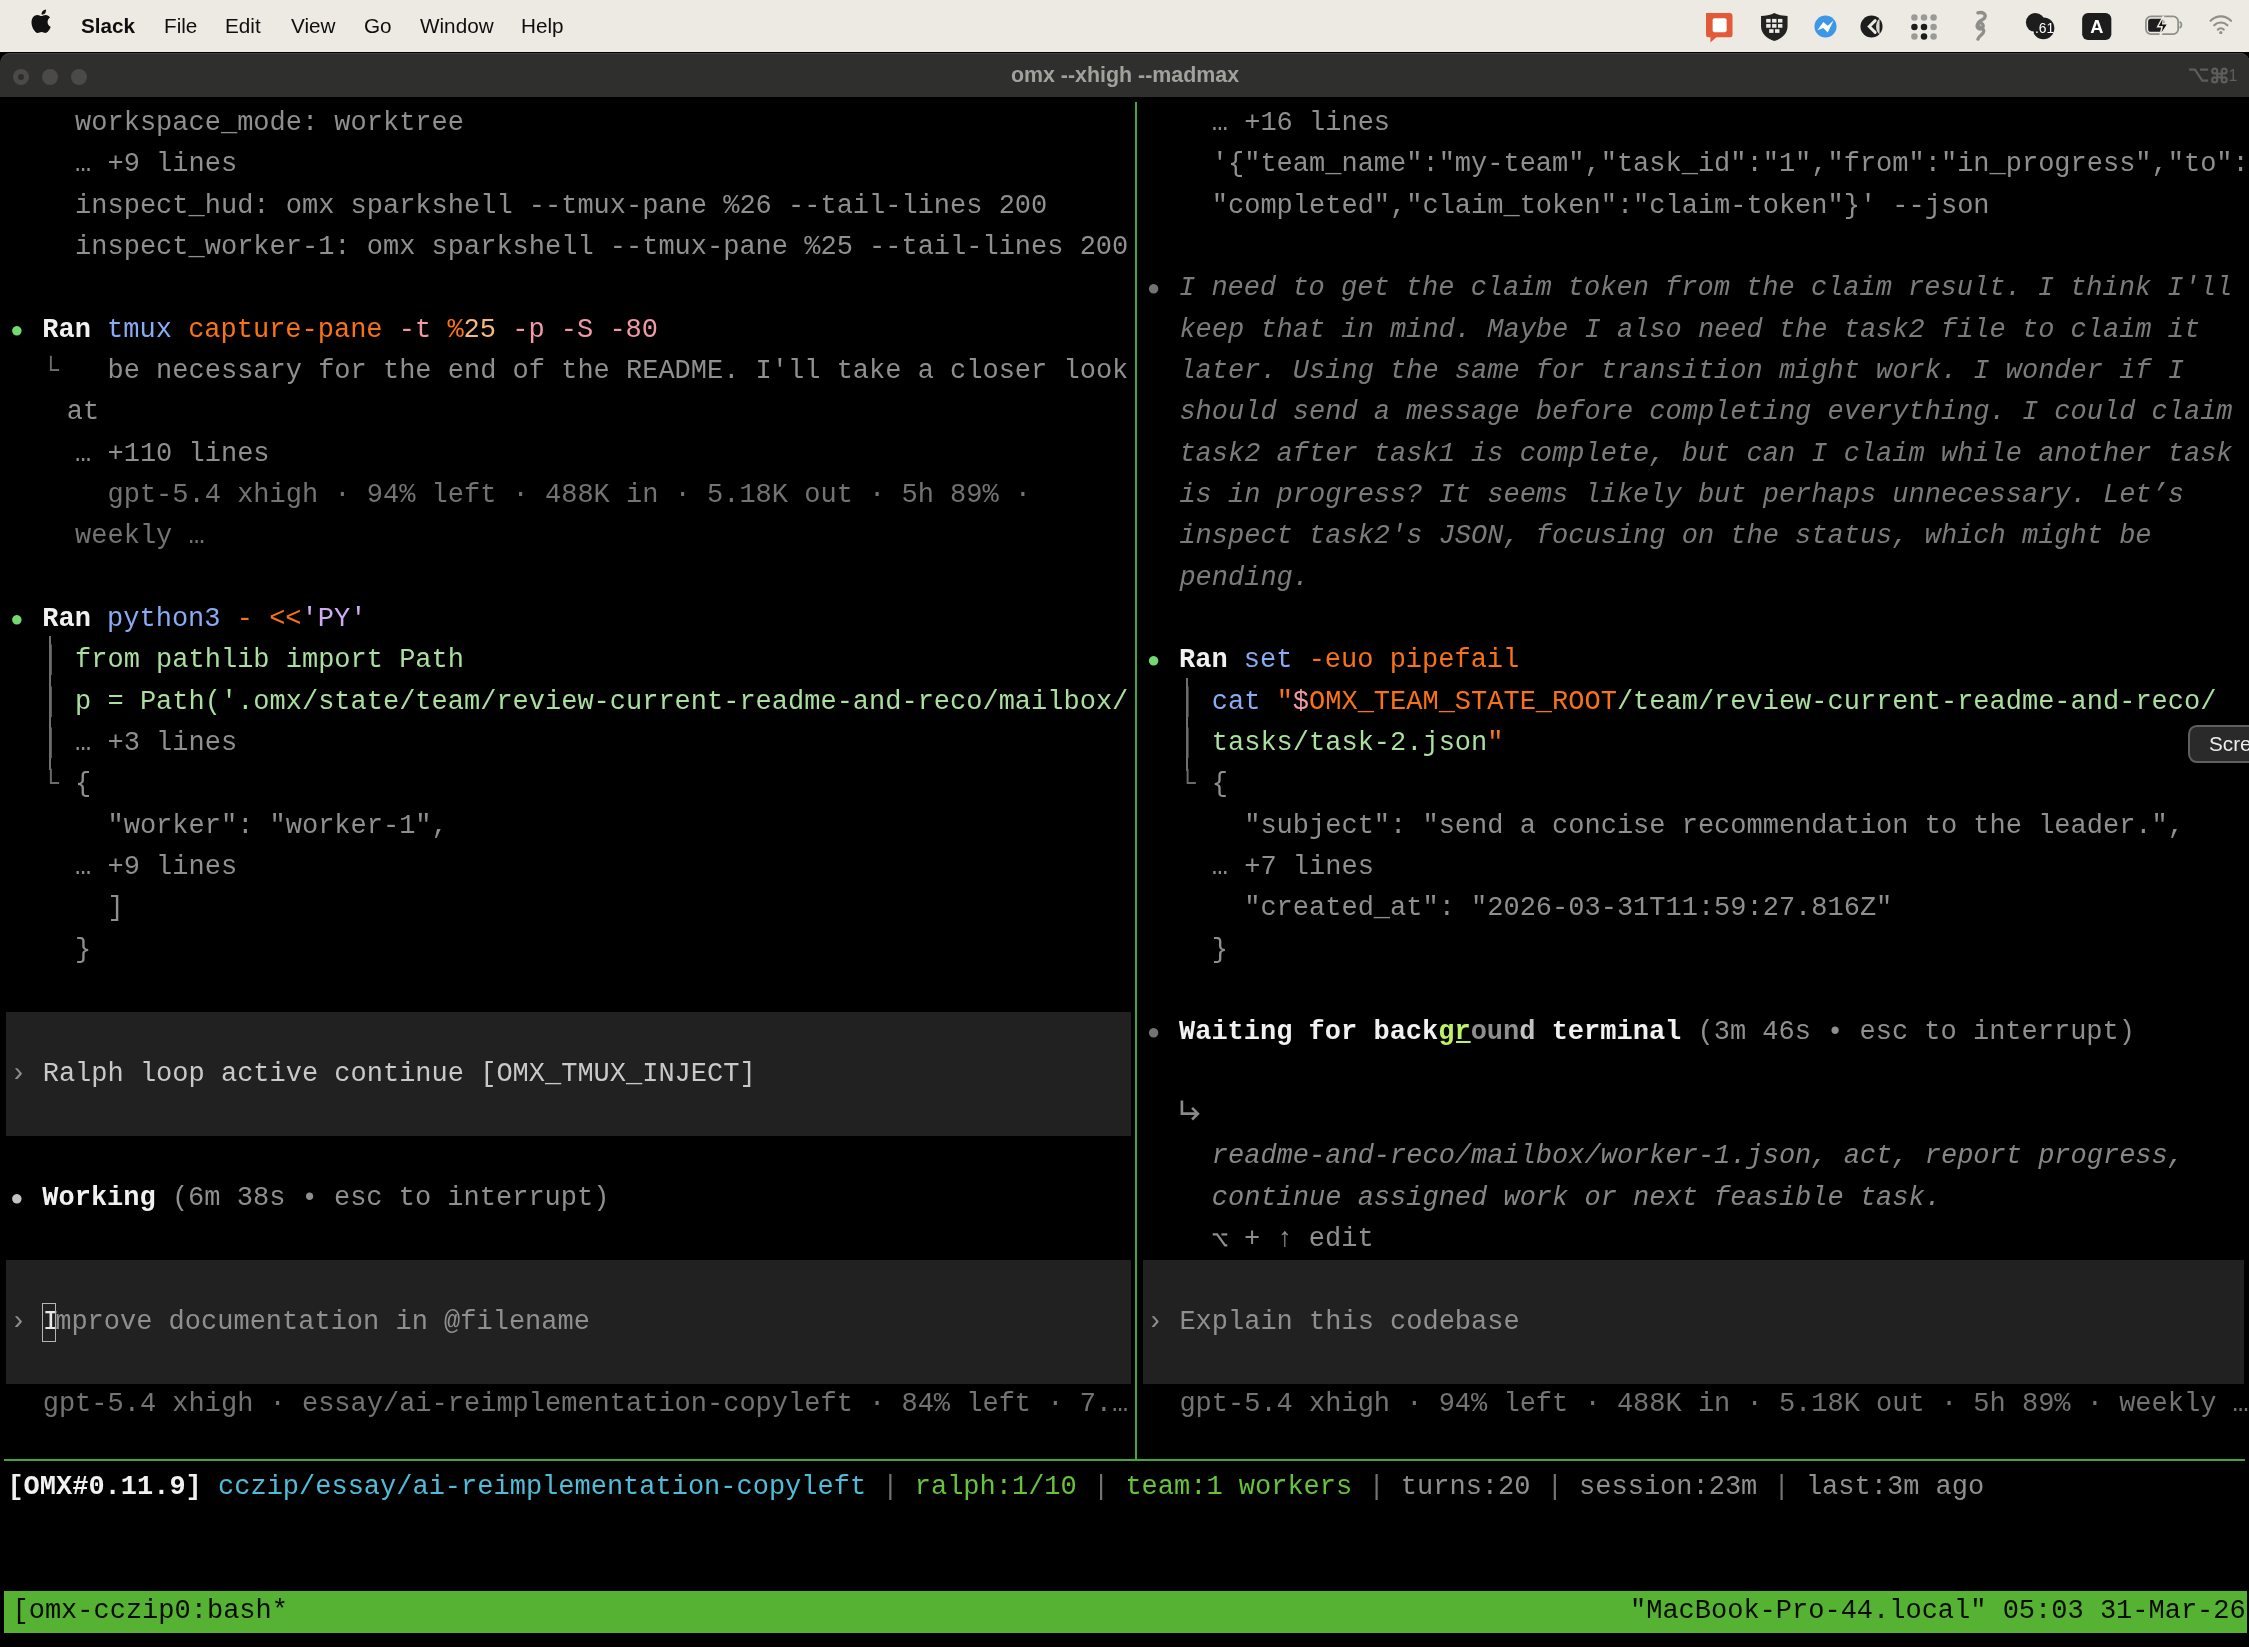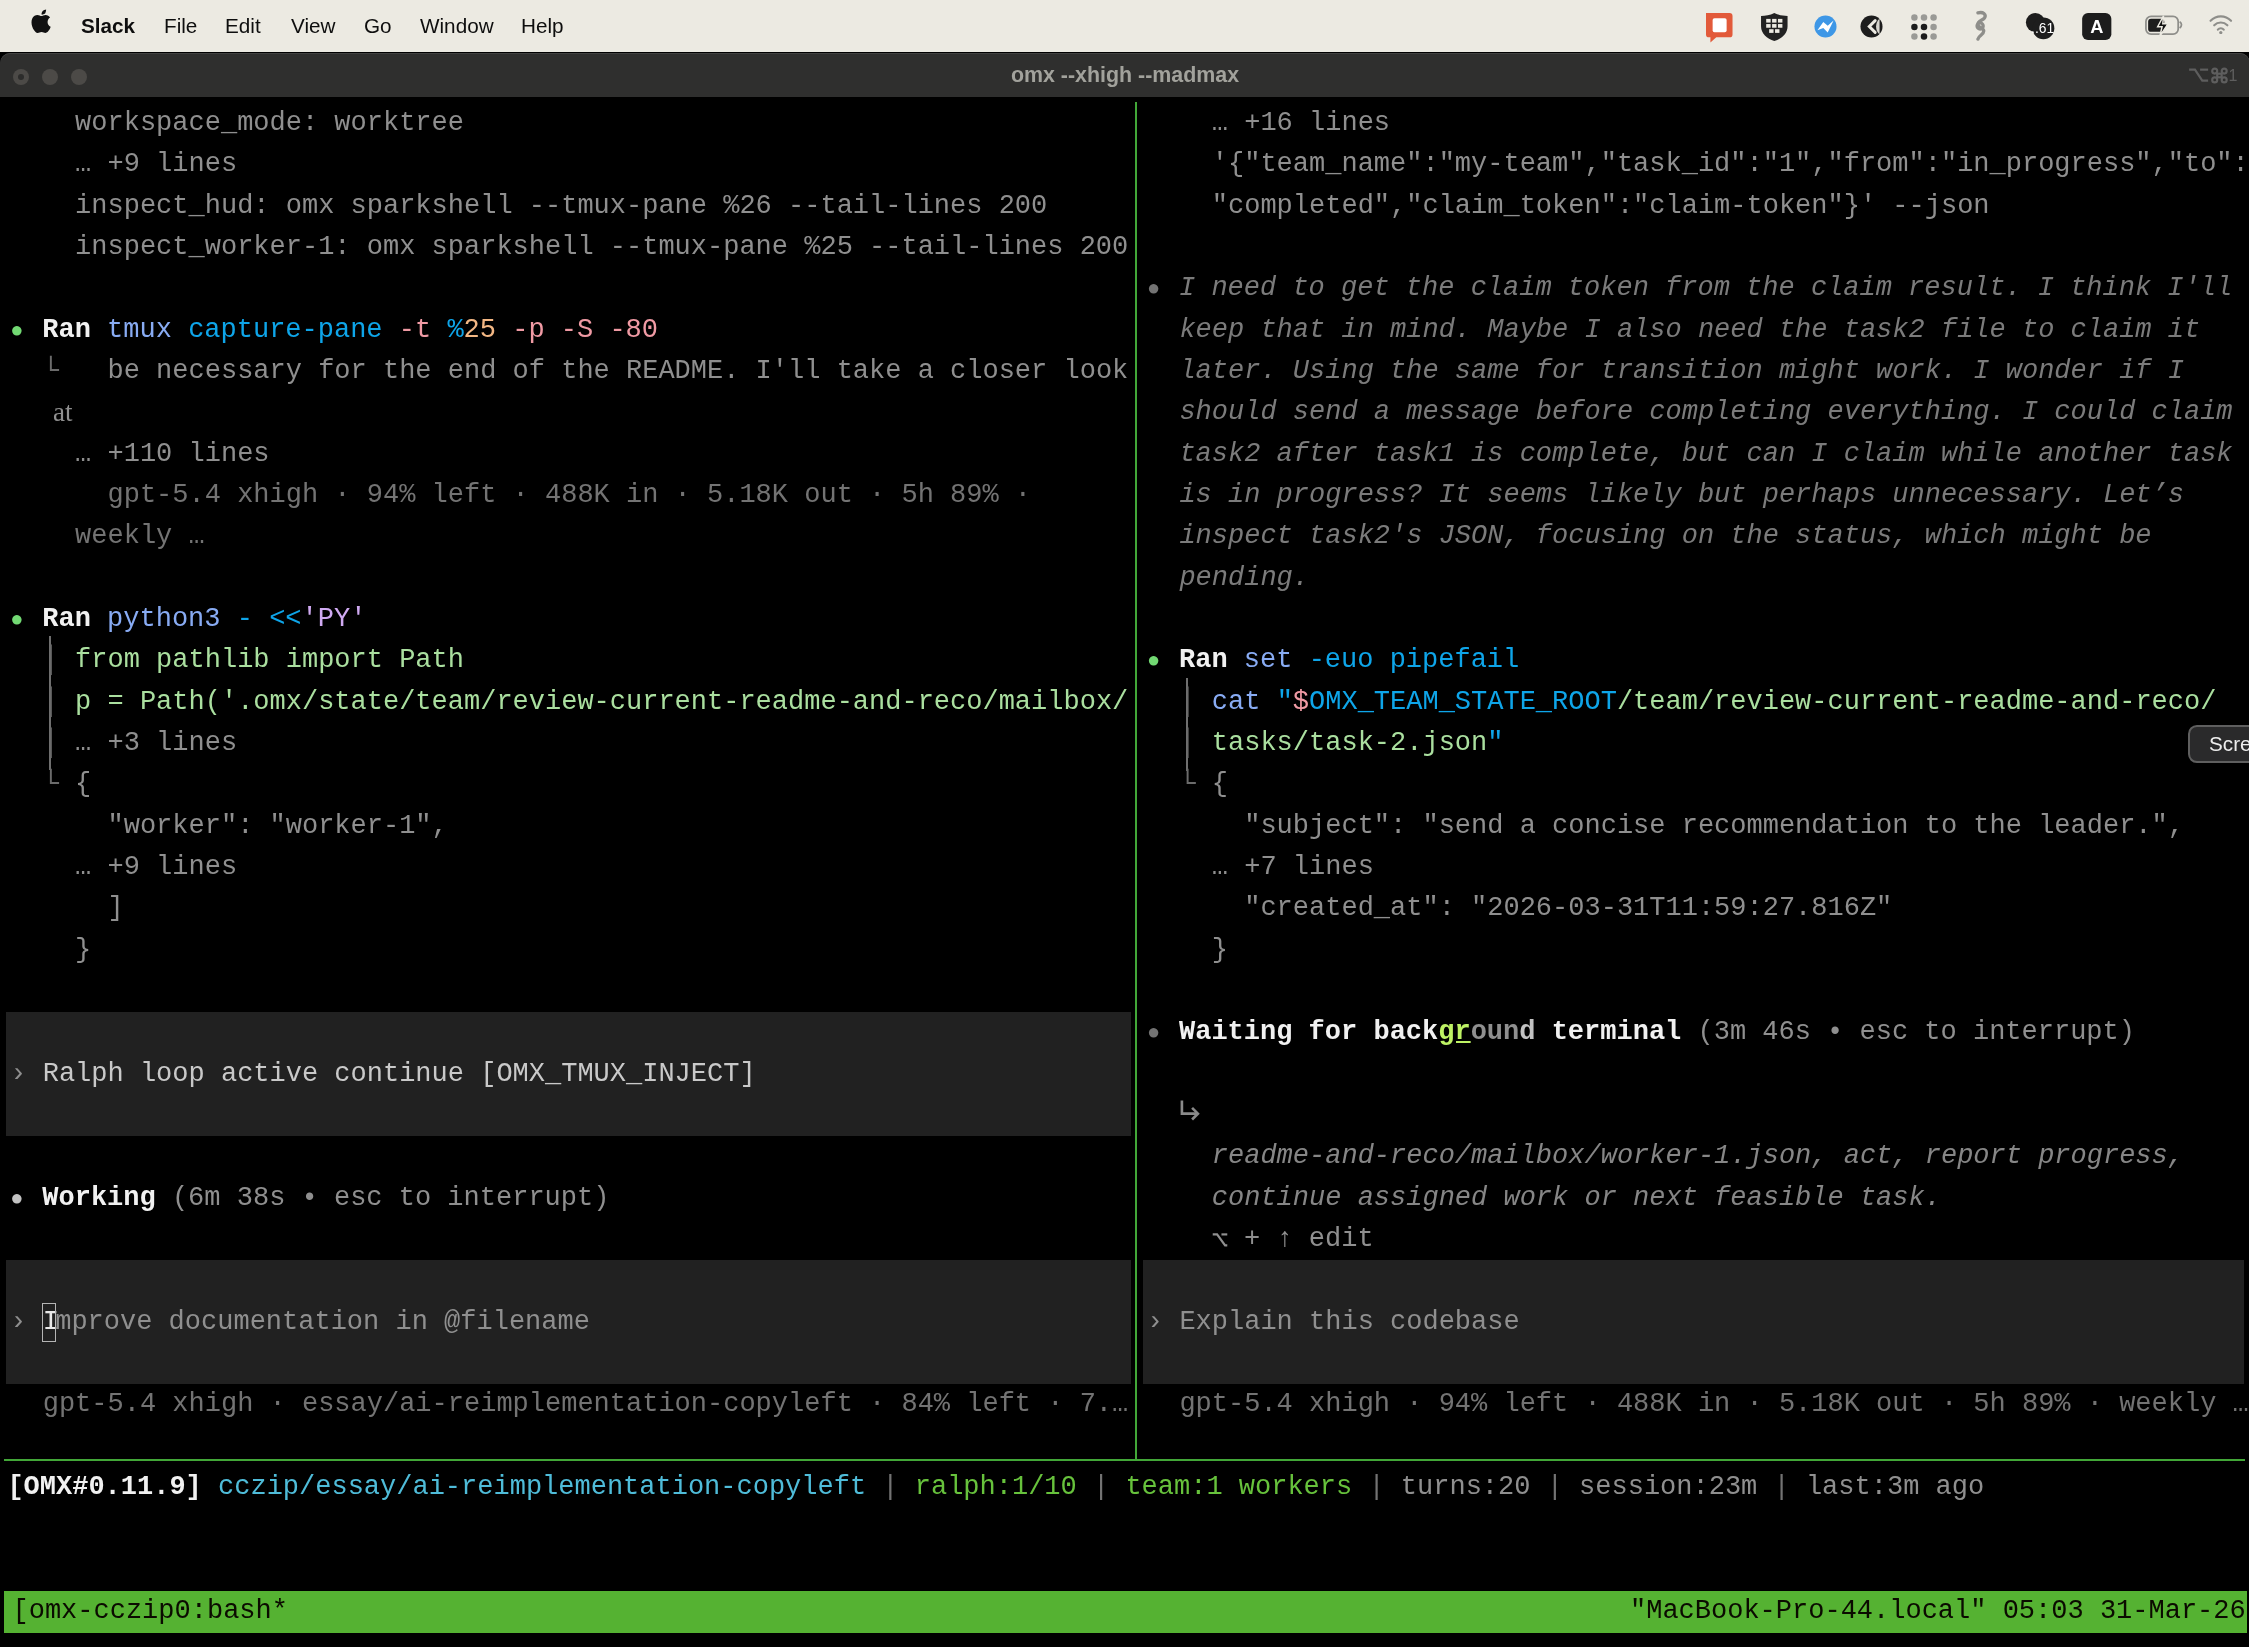--- a/index.html
+++ b/index.html
@@ -9,21 +9,21 @@
   font-size:20.7px;color:#0e0e0e;white-space:pre;}
 #titlebar{position:absolute;left:0;top:53px;width:2250px;height:44px;background:#2f2f2e;
   border-radius:10.3px 10.3px 0 0;box-shadow:inset 0 0.7px 0 #4a4a48;}
 .tl{position:absolute;top:69px;width:16px;height:16px;border-radius:50%;background:#4c4a47;}
 #wtitle{position:absolute;top:53px;left:0;width:2250px;height:60px;line-height:44px;text-align:center;
   font-family:"Liberation Sans",sans-serif;font-weight:700;font-size:21.4px;color:#a2a29c;}
 .r{position:absolute;white-space:pre;}
 b{font-weight:700;color:#f1f1f1;}
 .w{color:#f1f1f1;}
 .bl{color:#88abf3;}
-.lv{color:#0ea5e9;}
+.lv{color:#f97316;}
 .rd{color:#f09aa4;}
 .pc{color:#f3b784;}
 .mv{color:#d0aaf2;}
 .gn{color:#aadf9f;}
 .gb{color:#72d973;}
 .dm{color:#737373;}
 .it{font-style:italic;color:#7b7b7b;}
 .im{font-style:italic;color:#868686;}
 .bx{color:#6b6b6b;}
 .q{color:#c9c9c9;}
@@ -146,21 +146,21 @@
 <div style="position:absolute;left:1186px;top:678px;width:2.2px;height:93px;background:#6f6f6f;"></div>
 <div id="vline"></div>
 <div id="hline"></div>
 
 <div class="r" style="left:10.3px;top:103px;">    workspace_mode: worktree</div>
 <div class="r" style="left:10.3px;top:144px;">    … +9 lines</div>
 <div class="r" style="left:10.3px;top:186px;">    inspect_hud: omx sparkshell --tmux-pane %26 --tail-lines 200</div>
 <div class="r" style="left:10.3px;top:227px;">    inspect_worker-1: omx sparkshell --tmux-pane %25 --tail-lines 200</div>
 <div class="r" style="left:10.3px;top:310px;"><span class="blt gb">●</span><b>Ran</b> <span class="bl">tmux</span> <span class="lv">capture-pane</span> <span class="rd">-t</span> <span class="lv">%</span><span class="pc">25</span> <span class="rd">-p</span> <span class="rd">-S</span> <span class="rd">-80</span></div>
 <div class="r" style="left:10.3px;top:351px;"><span class="bx">  └</span>   be necessary for the end of the README. I'll take a closer look</div>
-<div class="r" style="left:26px;top:392px;font-family:Liberation Serif, serif;">    at</div>
+<div class="r" style="left:2px;top:392px;">    at</div>
 <div class="r" style="left:10.3px;top:434px;">    … +110 lines</div>
 <div class="r dm" style="left:10.3px;top:475px;">      gpt-5.4 xhigh · 94% left · 488K in · 5.18K out · 5h 89% ·</div>
 <div class="r dm" style="left:10.3px;top:516px;">    weekly …</div>
 <div class="r" style="left:10.3px;top:599px;"><span class="blt gb">●</span><b>Ran</b> <span class="bl">python3</span> <span class="lv">- &lt;&lt;</span><span class="mv">'PY'</span></div>
 <div class="r" style="left:10.3px;top:640px;"><span class="bx">  │</span> <span class="gn">from pathlib import Path</span></div>
 <div class="r" style="left:10.3px;top:682px;"><span class="bx">  │</span> <span class="gn">p = Path('.omx/state/team/review-current-readme-and-reco/mailbox/</span></div>
 <div class="r" style="left:10.3px;top:723px;"><span class="bx">  │</span> … +3 lines</div>
 <div class="r" style="left:10.3px;top:764px;"><span class="bx">  └</span> {</div>
 <div class="r" style="left:10.3px;top:806px;">      "worker": "worker-1",</div>
 <div class="r" style="left:10.3px;top:847px;">    … +9 lines</div>

